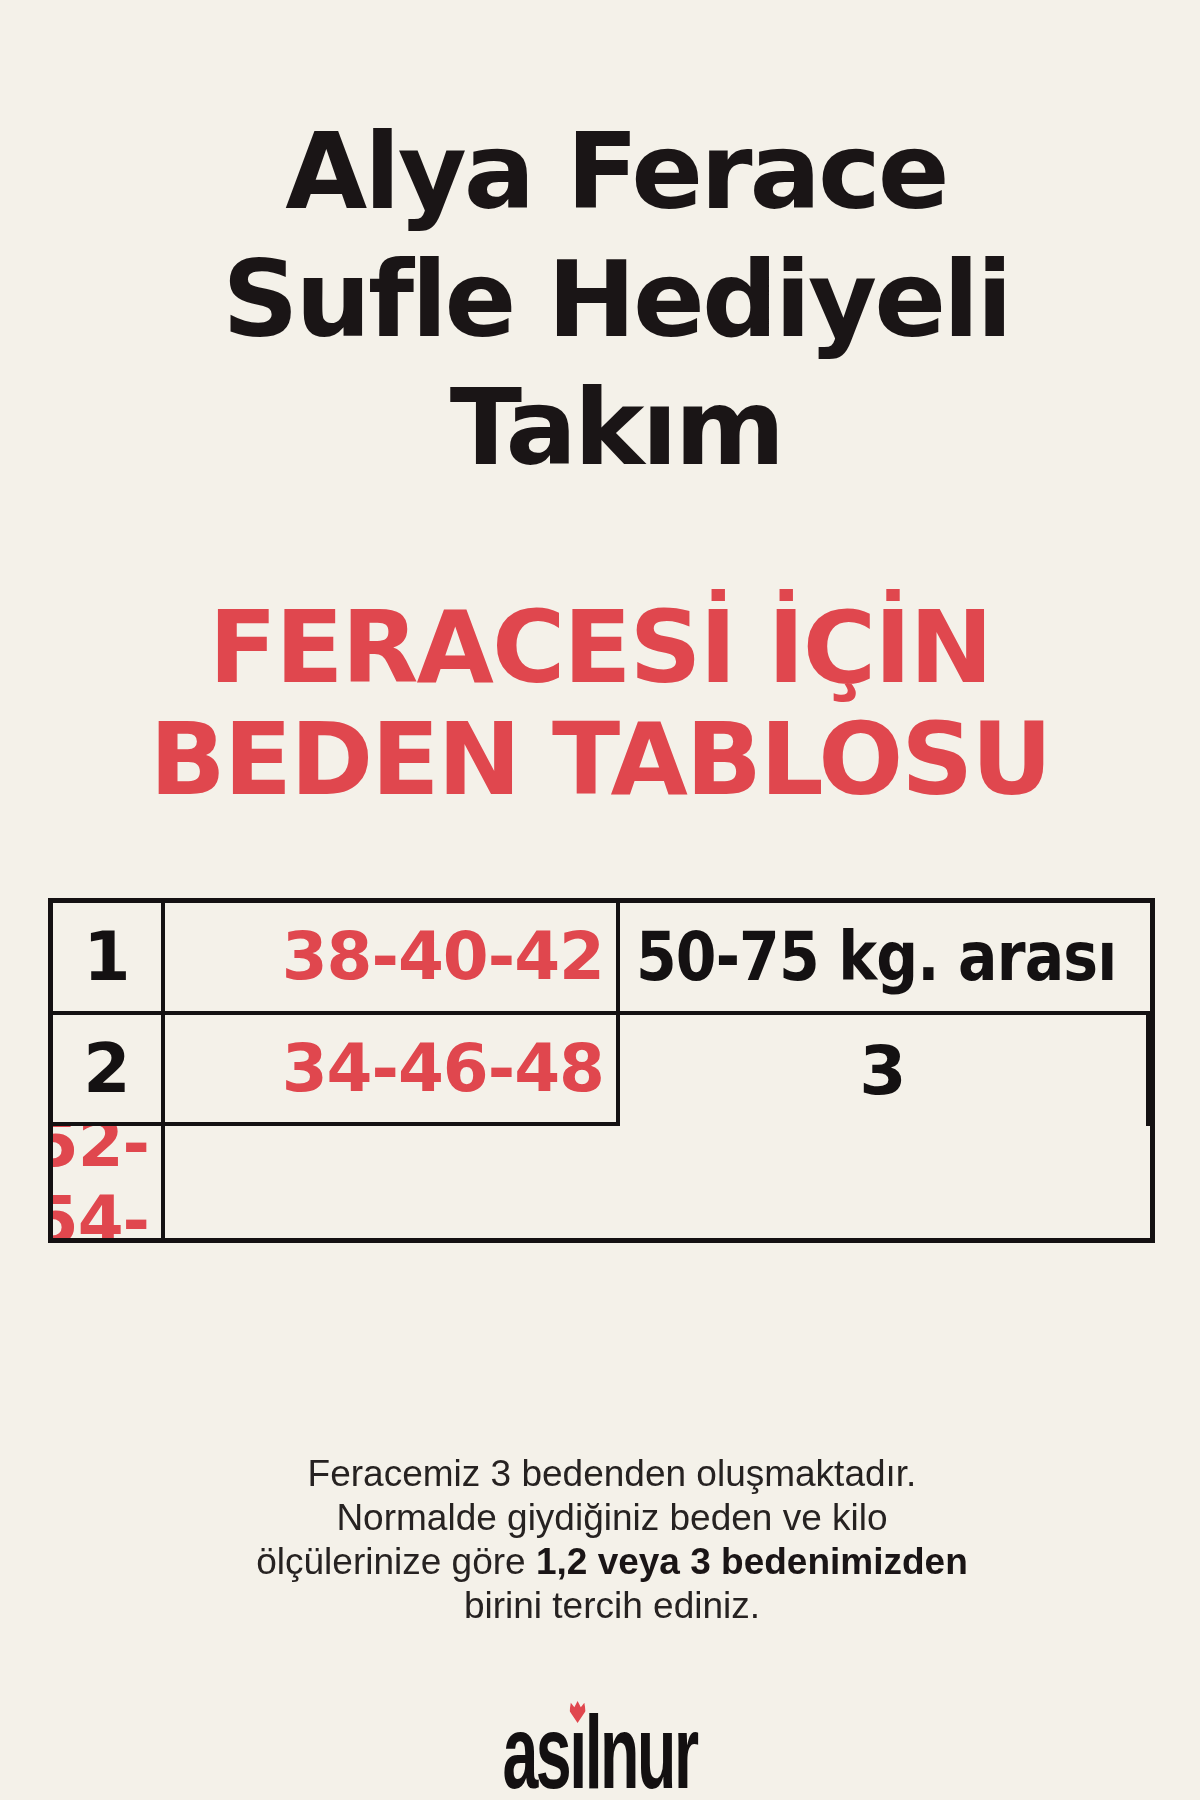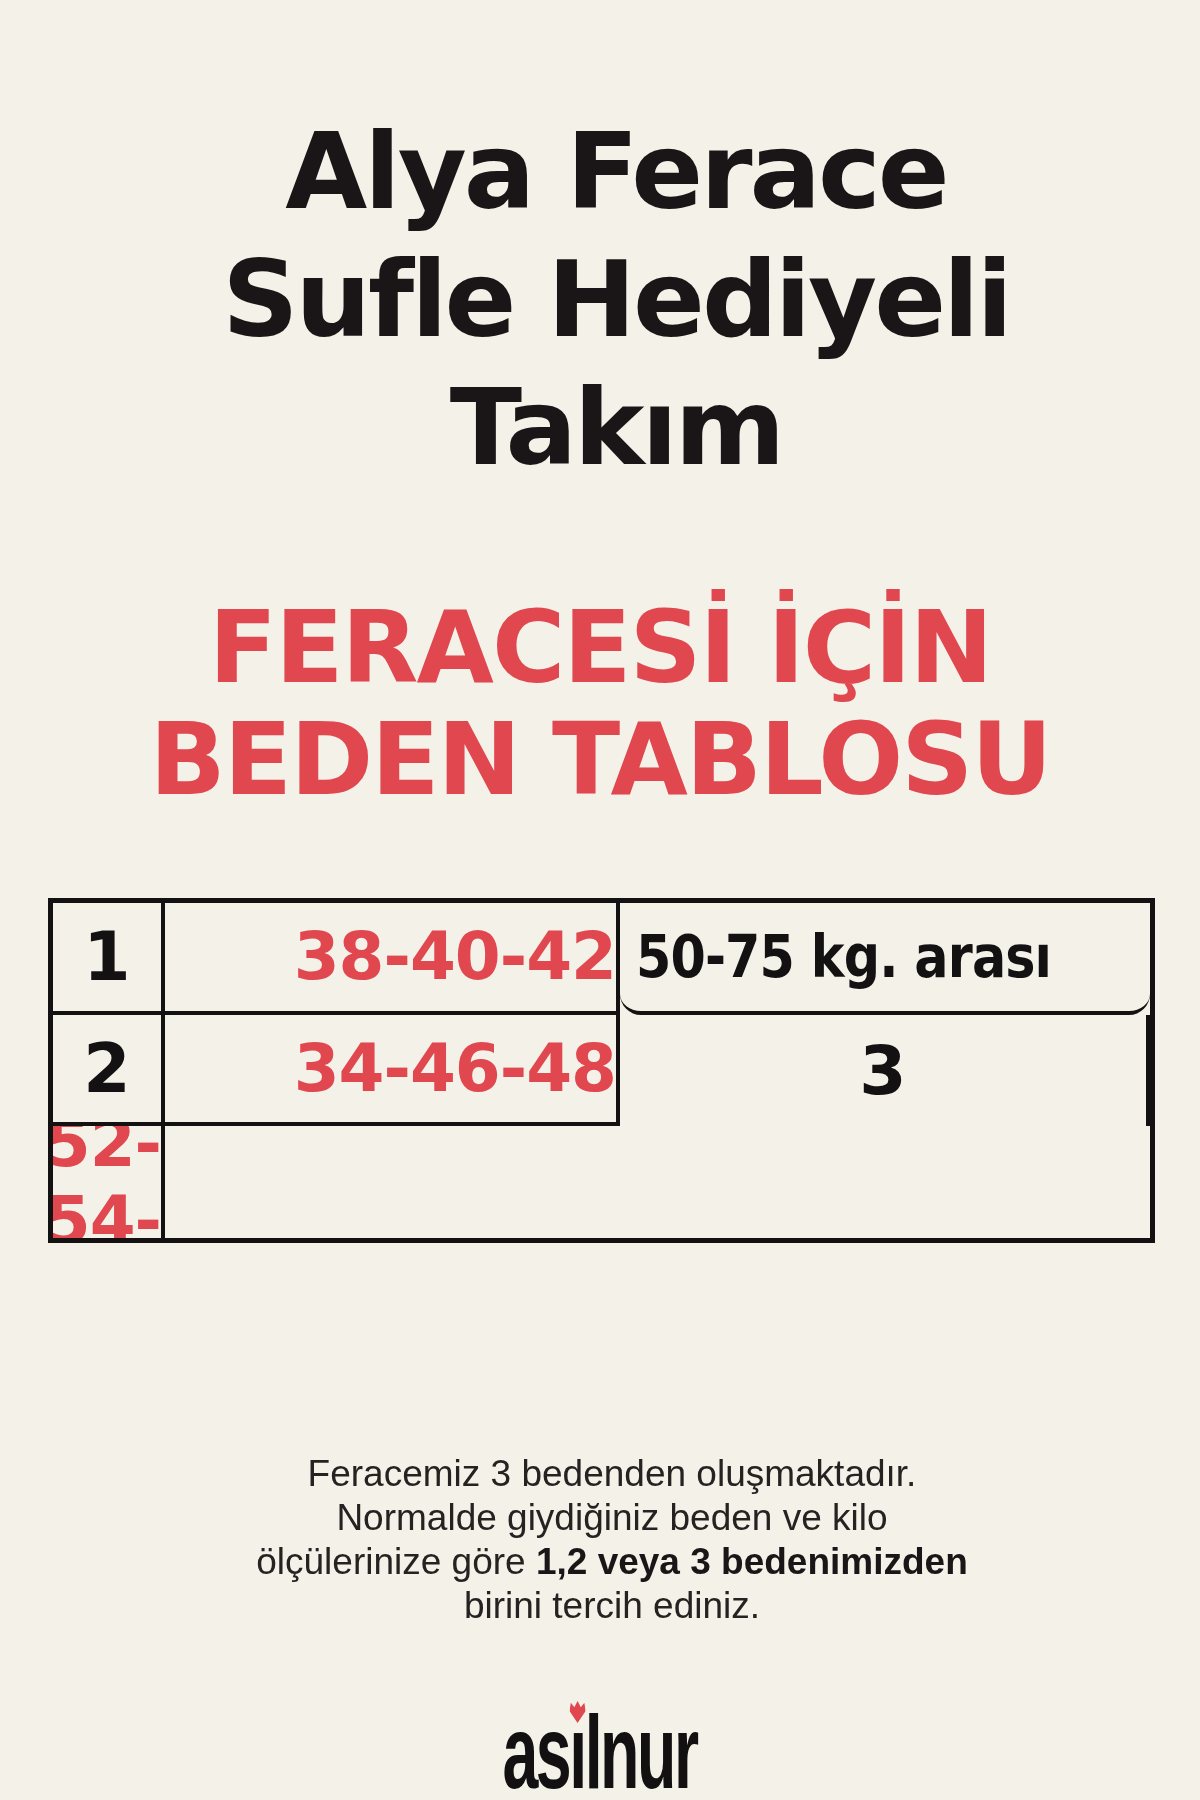--- a/index.html
+++ b/index.html
@@ -71,29 +71,29 @@
     overflow: hidden;
   }
   .st-cell.last-col { border-right: none; }
   .st-cell.last-row { border-bottom: none; }
   .c-no {
     justify-content: center;
     font-size: 68px;
   }
   .c-sizes {
     justify-content: flex-end;
+    padding-right: 12px;
     font-size: 66px;
     letter-spacing: -1px;
     color: #e0474e;
   }
   .c-weight {
     padding-left: 16px;
-    font-size: 59px;
+    font-size: 68px;
     letter-spacing: -1px;
-    border-radius: 21px;
   }
   .c-weight .fit {
     display: inline-block;
     transform: scaleX(0.86);
     transform-origin: left center;
     white-space: nowrap;
   }
   
   .note {
     position: absolute;

